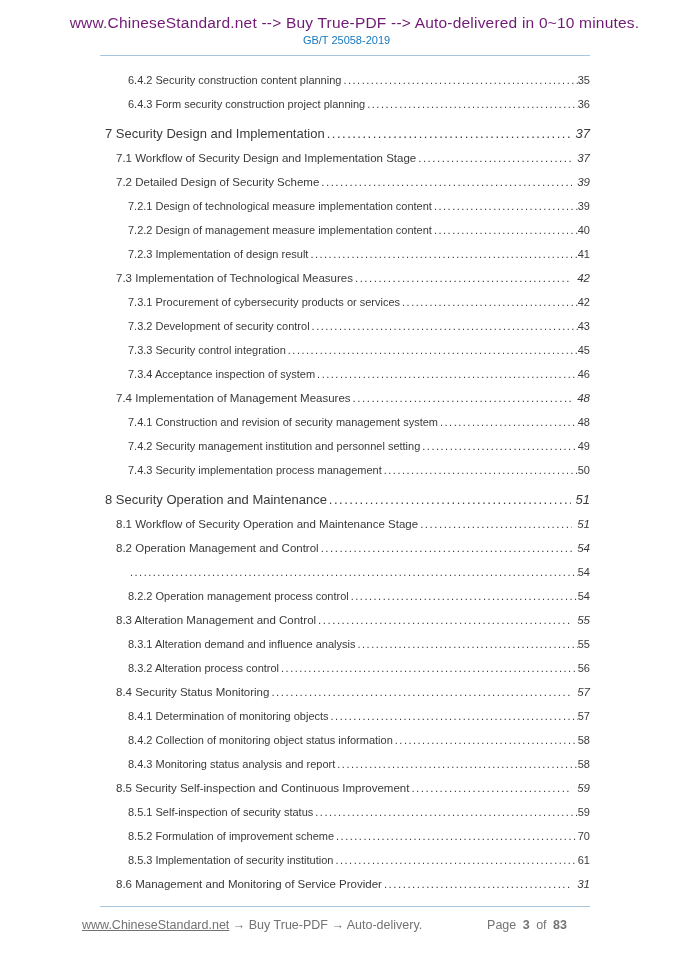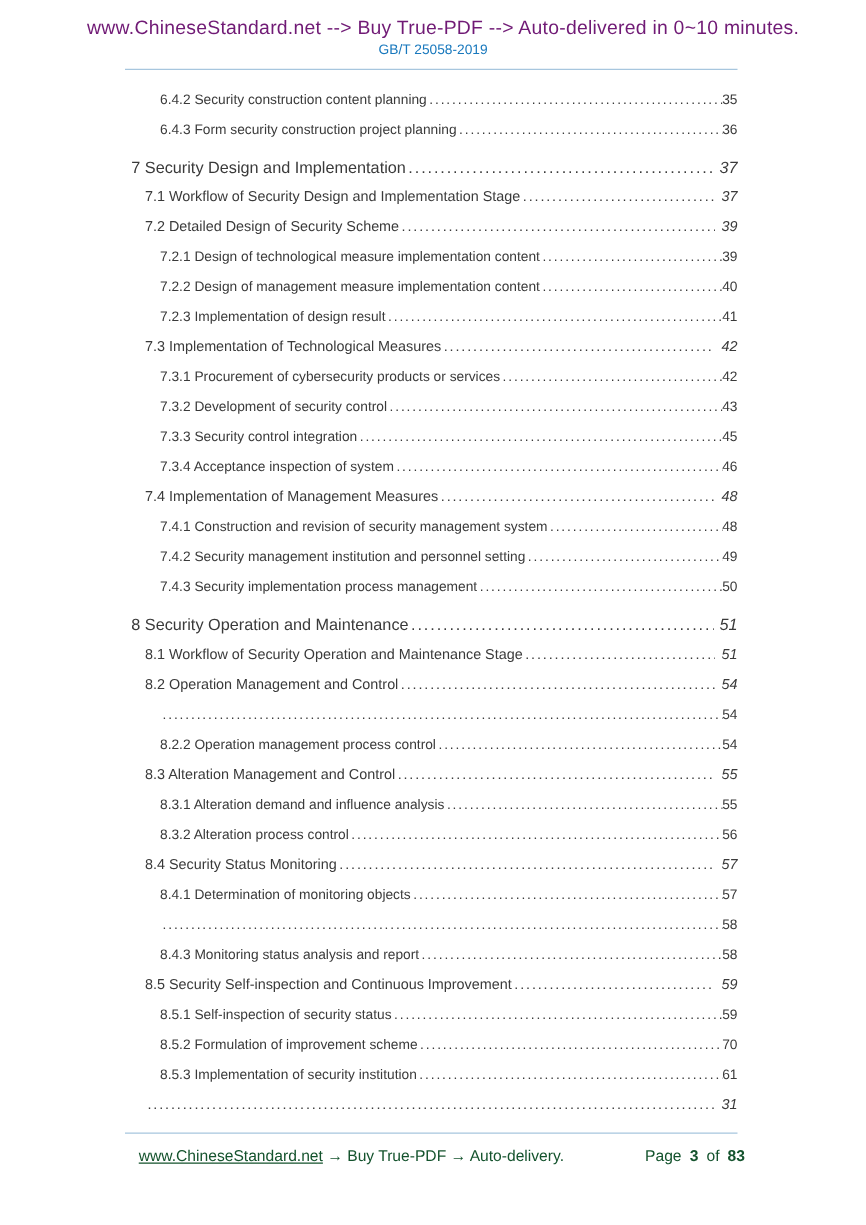--- a/index.html
+++ b/index.html
@@ -69,27 +69,27 @@
     margin-left: 2px;
     color: #3a3a3a;
   }
   .toc-page { flex: 0 0 auto; }
   .toc-row.lvl1 .toc-page,
   .toc-row.lvl2 .toc-page { padding-left: 5px; font-style: italic; }
   
   .rule.bottom { margin-top: 4px; }
   .footer {
     width: 485px;
-    margin-left: 111px;
+    margin-left: 82px;
     margin-top: 11px;
     display: flex;
     justify-content: space-between;
     align-items: baseline;
     font-size: 12.5px;
-    color: #14532d;
+    color: #737373;
     white-space: nowrap;
   }
   .footer-link { text-decoration: underline; cursor: pointer; }
   .page-indicator span { margin-left: 3px; }
   .page-num { font-weight: 700; }
 </style>
 </head>
 <body>
 
 <div class="page">
@@ -229,20 +229,21 @@
       <span class="toc-label">8.4 Security Status Monitoring</span>
       <span class="toc-dots">..........................................................................................................................................................................................................................................................</span>
       <span class="toc-page">57</span>
     </div>
       <div class="toc-row lvl3">
       <span class="toc-label">8.4.1 Determination of monitoring objects</span>
       <span class="toc-dots">..........................................................................................................................................................................................................................................................</span>
       <span class="toc-page">57</span>
     </div>
       <div class="toc-row lvl3">
+      <span class="toc-label">8.4.2 Collection of monitoring object status information</span>
       <span class="toc-dots">..........................................................................................................................................................................................................................................................</span>
       <span class="toc-page">58</span>
     </div>
       <div class="toc-row lvl3">
       <span class="toc-label">8.4.3 Monitoring status analysis and report</span>
       <span class="toc-dots">..........................................................................................................................................................................................................................................................</span>
       <span class="toc-page">58</span>
     </div>
       <div class="toc-row lvl2">
       <span class="toc-label">8.5 Security Self-inspection and Continuous Improvement</span>
@@ -258,20 +259,21 @@
       <span class="toc-label">8.5.2 Formulation of improvement scheme</span>
       <span class="toc-dots">..........................................................................................................................................................................................................................................................</span>
       <span class="toc-page">70</span>
     </div>
       <div class="toc-row lvl3">
       <span class="toc-label">8.5.3 Implementation of security institution</span>
       <span class="toc-dots">..........................................................................................................................................................................................................................................................</span>
       <span class="toc-page">61</span>
     </div>
       <div class="toc-row lvl2">
+      <span class="toc-label">8.6 Management and Monitoring of Service Provider</span>
       <span class="toc-dots">..........................................................................................................................................................................................................................................................</span>
       <span class="toc-page">31</span>
     </div>
     </div>
 
   <hr class="rule bottom">
 
   <div class="footer">
     <div>
       <span class="footer-link">www.ChineseStandard.net</span>

